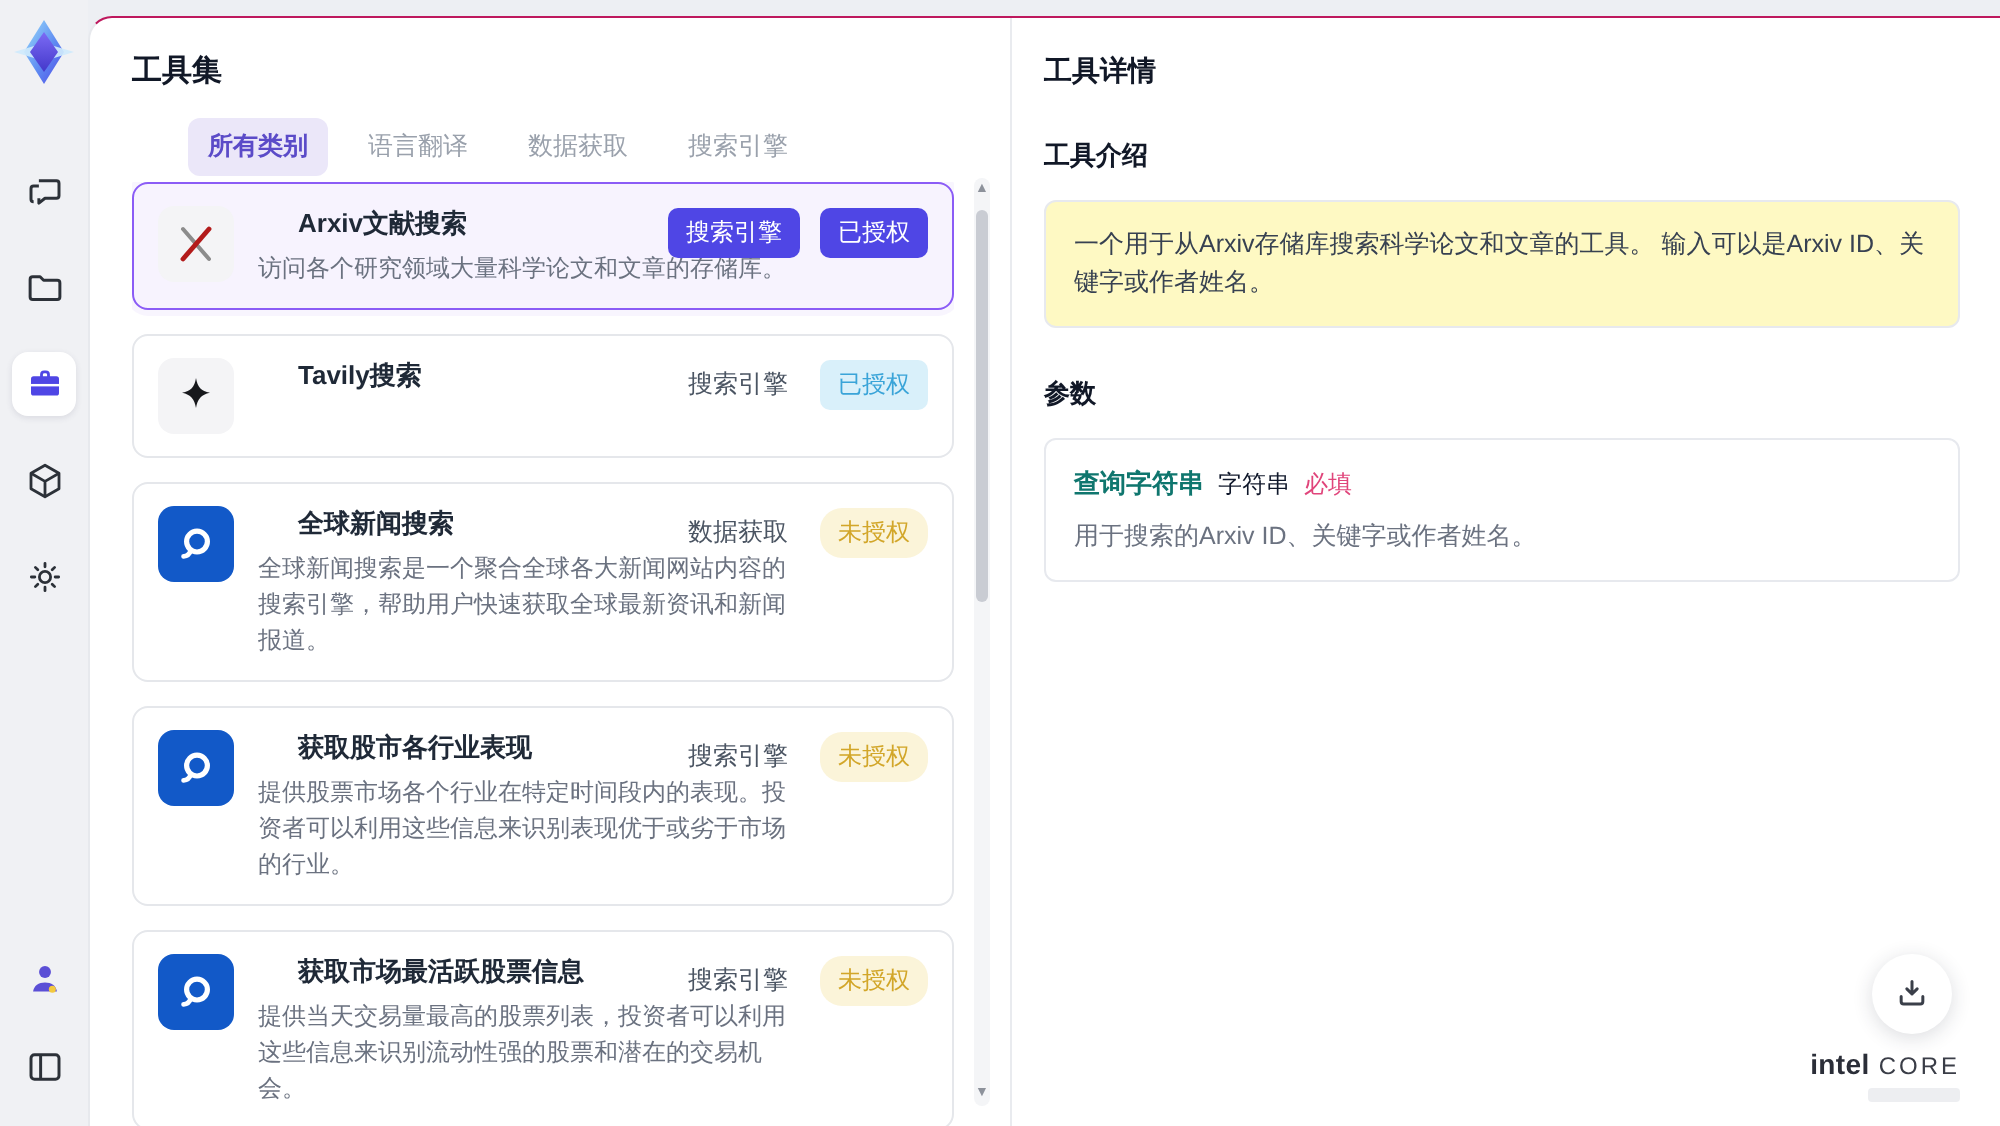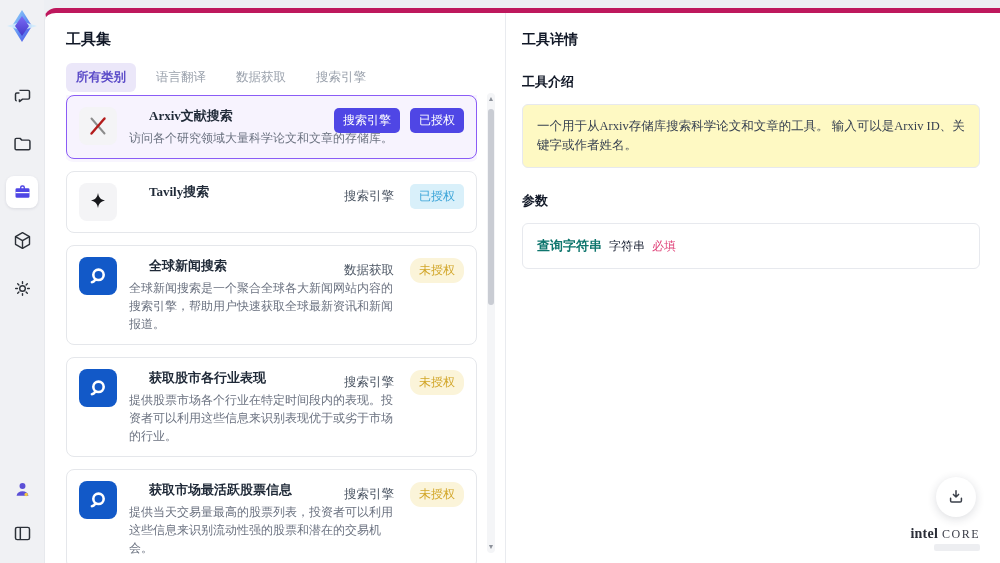--- a/index.html
+++ b/index.html
@@ -13,28 +13,28 @@
     background:#f0f1f4; display:flex; flex-direction:column; align-items:center; }
   .logo { width:36px; height:36px; margin-top:8px; }
   .rail-nav { margin-top:36px; display:flex; flex-direction:column; gap:16px; align-items:center; }
   .rail-btn { width:32px; height:32px; display:flex; align-items:center; justify-content:center;
     border-radius:8px; cursor:pointer; }
   .rail-btn svg { width:21px; height:21px; }
   .rail-btn.active { background:#ffffff; box-shadow:0 1px 3px rgba(60,60,90,.12); }
   .rail-bottom { margin-top:auto; display:flex; flex-direction:column; gap:12px; align-items:center; padding-bottom:14px; }
   
   .main { position:absolute; left:44px; top:8px; right:0; bottom:0; background:#fff;
-    border-top-left-radius:12px; border-top:5px solid #be185d; border-left:1px solid #e7e9ed;font-family:Liberation Serif, serif; }
+    border-top-left-radius:12px; border-top:1px solid #be185d; border-left:1px solid #e7e9ed; }
   
   .list-col { position:absolute; left:0; top:0; width:460px; bottom:0; }
   .page-title { position:absolute; left:21px; top:17px; font-size:15px; font-weight:bold; color:#111827; }
   .tabs { position:absolute; left:21px; top:50px; display:flex; gap:10px; align-items:center; }
   .tab { border:0; background:transparent; font-family:inherit; font-size:12.5px; color:#9aa1ac;
     padding:6px 10px; border-radius:6px; cursor:pointer; white-space:nowrap; }
-  .tab.active { background:#ebe7f9; color:#5b4bc8; font-weight:bold; }
+  .tab.active { background:#ebe7f9; color:#5b4bc8; font-weight:bold;margin-left:28px; }
   .cards { position:absolute; left:21px; right:28px; top:82px; bottom:0; overflow:hidden; }
   .card { position:relative; border:1px solid #e5e7eb; border-radius:8px; background:#fff;
     padding:11px 12px; display:flex; gap:12px; margin-bottom:12px; cursor:pointer; }
   .card.selected { border:1.5px solid #8b5cf6; background:#f7f3fe; box-shadow:0 0 0 3px rgba(139,92,246,.06); }
   .tool-icon { flex:0 0 38px; width:38px; height:38px; border-radius:8px; background:#f4f4f6;
     display:flex; align-items:center; justify-content:center; }
   .tool-icon svg { width:24px; height:24px; }
   .tool-icon.ic-blue-globe { background:#1259c8; }
   .tool-name { font-size:13px; font-weight:bold; color:#1f2937; line-height:18px;margin-left:20px; }
   .tool-desc { font-size:12px; color:#6b7280; line-height:18px; margin-top:4px; max-width:264px; }
@@ -241,20 +241,21 @@
     <div class="detail-title">工具详情</div>
     <div class="section-title">工具介绍</div>
     <div class="intro-box">一个用于从Arxiv存储库搜索科学论文和文章的工具。 输入可以是Arxiv ID、关键字或作者姓名。</div>
     <div class="section-title">参数</div>
     <div class="param-box">
       <div class="param-head">
         <span class="param-name">查询字符串</span>
         <span class="param-type">字符串</span>
         <span class="param-req">必填</span>
       </div>
+      <div class="param-desc">用于搜索的Arxiv ID、关键字或作者姓名。</div>
     </div>
   </div>
 
   <button class="fab">
     <svg viewBox="0 0 24 24" fill="none" stroke="#3a3f49" stroke-width="1.8" stroke-linecap="round" stroke-linejoin="round">
       <path d="M12 4.5v7.5M12 12l-3.1-3.1M12 12l3.1-3.1"></path>
       <path d="M5.5 13.5v3A1.5 1.5 0 0 0 7 18h10a1.5 1.5 0 0 0 1.5-1.5v-3"></path>
     </svg>
   </button>
   <div class="intel">

